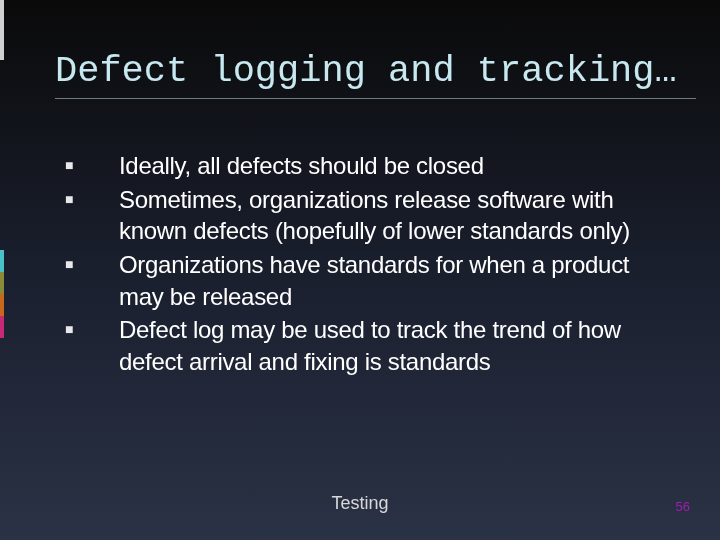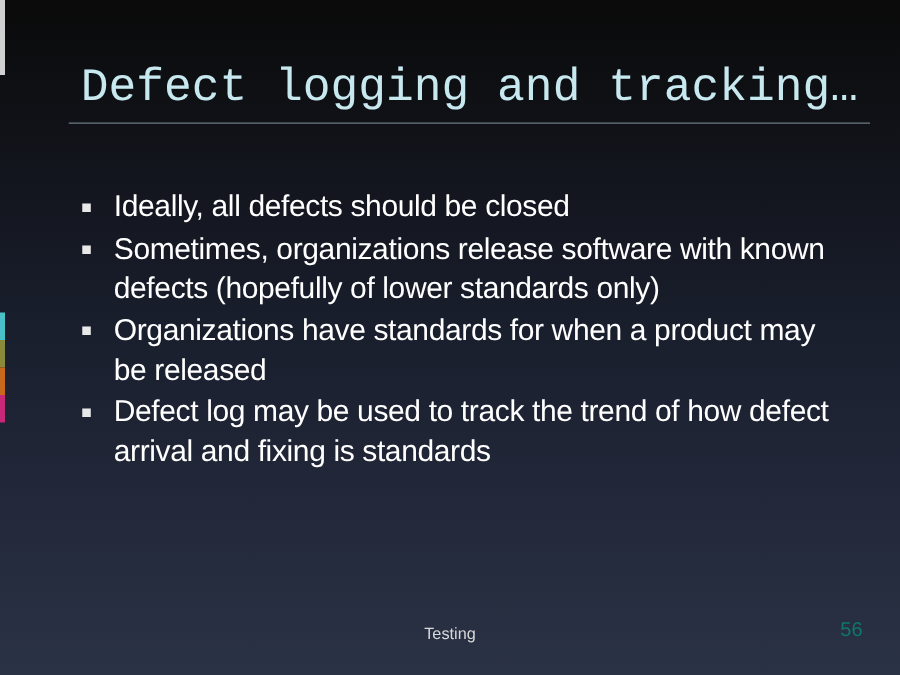--- a/index.html
+++ b/index.html
@@ -30,21 +30,20 @@
       font-family: Consolas, 'Courier New', monospace;
       color: #c8e8f0;
       font-size: 37px;
       font-weight: normal;
       position: absolute;
       top: 50px;
       left: 55px;
       right: 24px;
       border-bottom: 1px solid rgba(200,230,240,0.5);
       padding-bottom: 6px;
-      text-align: center;
     }
     .content {
       position: absolute;
       top: 150px;
       left: 65px;
       right: 55px;
     }
     .bullet-item {
       display: flex;
       align-items: flex-start;
@@ -57,37 +56,38 @@
       flex-shrink: 0;
       width: 14px;
       margin-right: 12px;
       margin-top: 6px;
       font-size: 14px;
       color: #e8e8e8;
     }
     .bullet-text {
       flex: 1;
       letter-spacing: -0.3px;
+      margin-left: 28px;
     }
     .footer-label {
       position: absolute;
       bottom: 26px;
       left: 0;
       right: 0;
       text-align: center;
       color: #d8d8d8;
-      font-size: 13px;
+      font-size: 18px;
       font-family: Candara, sans-serif;
     }
     .page-number {
       position: absolute;
       bottom: 26px;
       right: 30px;
-      color: #0f766e;
-      font-size: 16px;
+      color: #a21caf;
+      font-size: 13px;
     }
   </style>
 </head>
 <body>
 
 <div class="accent-top"></div>
 <div class="accent-mid accent-teal"></div>
 <div class="accent-mid accent-olive"></div>
 <div class="accent-mid accent-orange"></div>
 <div class="accent-mid accent-magenta"></div>

